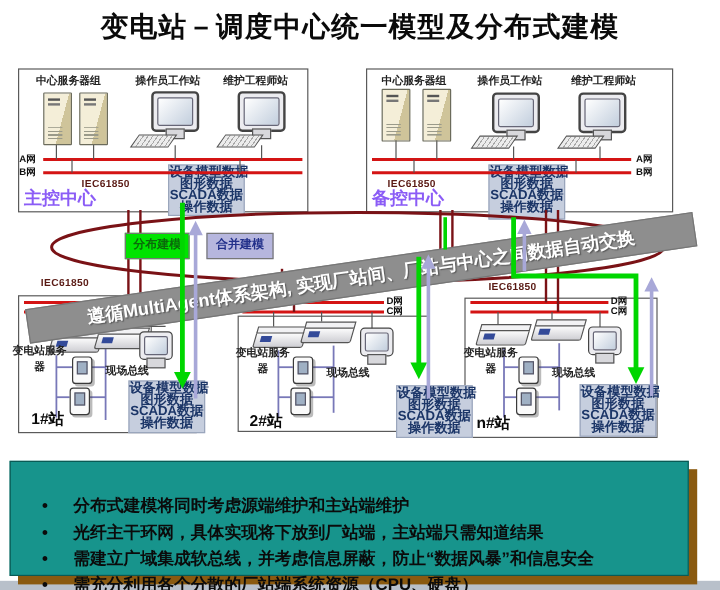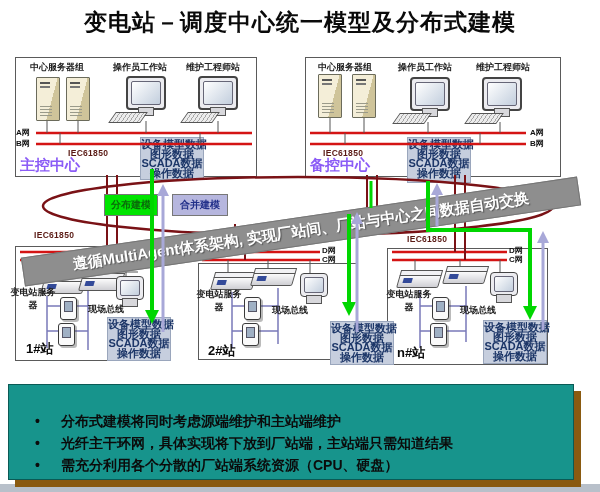--- a/index.html
+++ b/index.html
@@ -278,17 +278,18 @@
       <polygon points="537,243 549,243 543,231"></polygon>
       <polygon points="431,195 443,195 437,183"></polygon>
     </g>
   </svg>
 
   <div class="bottomstrip"></div>
   <div class="panel">
     <div class="rows">
       <div class="brow">分布式建模将同时考虑源端维护和主站端维护</div>
       <div class="brow">光纤主干环网，具体实现将下放到厂站端，主站端只需知道结果</div>
+      <div class="brow">需建立广域集成软总线，并考虑信息屏蔽，防止“数据风暴”和信息安全</div>
       <div class="brow">需充分利用各个分散的厂站端系统资源（CPU、硬盘）</div>
     </div>
   </div>
 
 </div>
 
 </body></html>

